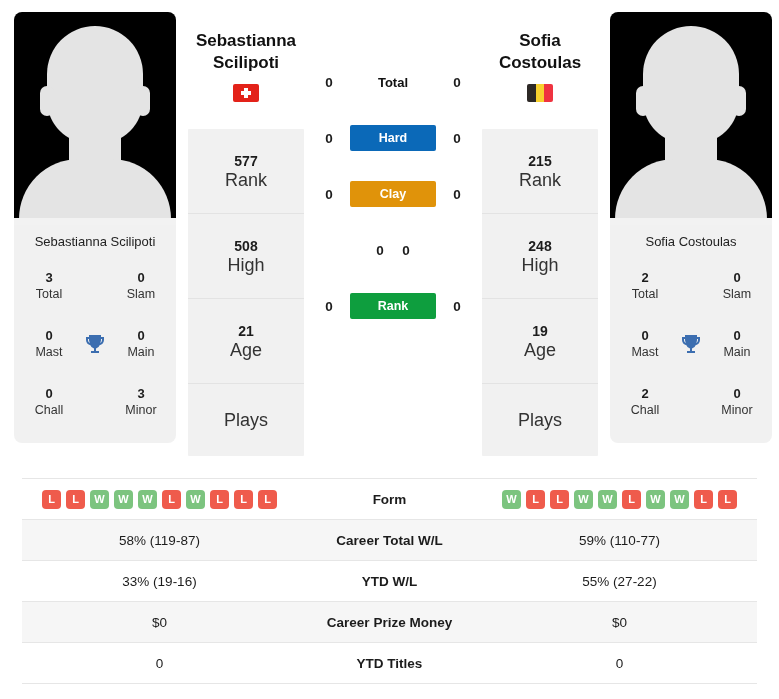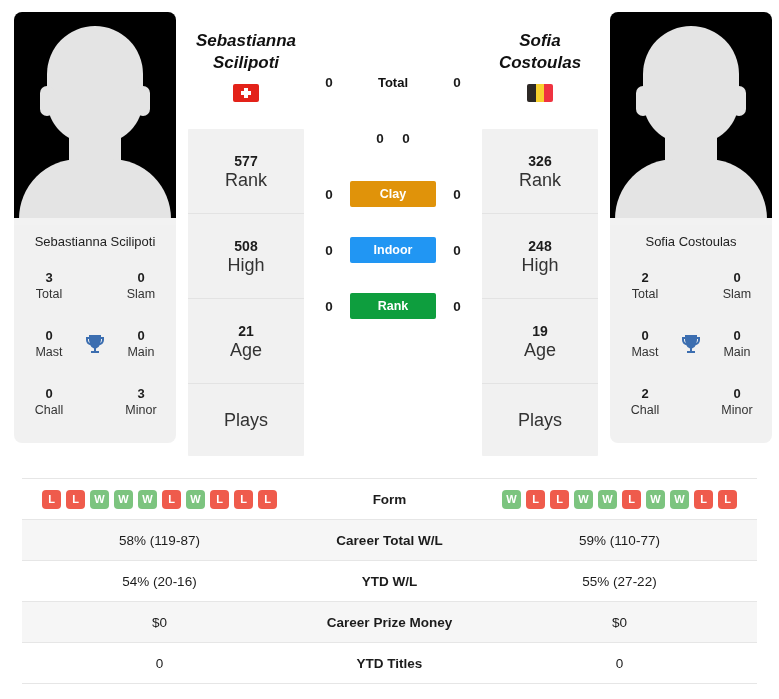--- a/index.html
+++ b/index.html
@@ -127,21 +127,20 @@
     flex-direction: column;
     align-items: center;
   }
   .mid-name {
     text-align: center;
     font-size: 17px;
     font-weight: bold;
     line-height: 22px;
     color: #111;
     padding-top: 18px;
-    font-style: italic;
   }
   .flag {
     width: 26px;
     height: 18px;
     margin: 10px auto 0 auto;
     border-radius: 2px;
     overflow: hidden;
     position: relative;
     display: block;
   }
@@ -347,50 +346,50 @@
   </div>
 
   <div class="surface-col">
     <div class="surface-row">
       <div class="s-num">0</div>
       <div class="s-bar plain">Total</div>
       <div class="s-num">0</div>
     </div>
     <div class="surface-row">
       <div class="s-num">0</div>
+      <div class="s-bar" style="background:#0b69b8">Hard</div>
       <div class="s-num">0</div>
     </div>
     <div class="surface-row">
       <div class="s-num">0</div>
       <div class="s-bar" style="background:#e0930a">Clay</div>
       <div class="s-num">0</div>
     </div>
     <div class="surface-row">
       <div class="s-num">0</div>
-      <div class="s-bar" style="background:#2196f3">Indoor</div>
       <div class="s-num">0</div>
     </div>
     <div class="surface-row">
       <div class="s-num">0</div>
       <div class="s-bar" style="background:#0e9e3e">Rank</div>
       <div class="s-num">0</div>
     </div>
   </div>
 
   <div class="mid-col">
     <div class="mid-name">Sofia</div>
     <div class="mid-name" style="padding-top:0">Costoulas</div>
     <span class="flag flag-be">
       <i class="s1"></i>
         <i class="s2"></i>
         <i class="s3"></i>
     </span>
     <div class="stat-card">
       <div class="stat-box">
-        <div class="stat-val">326</div>
+        <div class="stat-val">215</div>
         <div class="stat-lbl">Rank</div>
       </div>
       <div class="stat-box">
         <div class="stat-val">248</div>
         <div class="stat-lbl">High</div>
       </div>
       <div class="stat-box">
         <div class="stat-val">19</div>
         <div class="stat-lbl">Age</div>
       </div>
@@ -481,21 +480,21 @@
             <span class="fbadge L">L</span>
           </div>
       </td>
     </tr>
     <tr class="alt">
       <td>58% (119-87)</td>
       <td class="mid">Career Total W/L</td>
       <td>59% (110-77)</td>
     </tr>
     <tr>
-      <td>54% (20-16)</td>
+      <td>33% (19-16)</td>
       <td class="mid">YTD W/L</td>
       <td>55% (27-22)</td>
     </tr>
     <tr class="alt">
       <td>$0</td>
       <td class="mid">Career Prize Money</td>
       <td>$0</td>
     </tr>
     <tr>
       <td>0</td>

